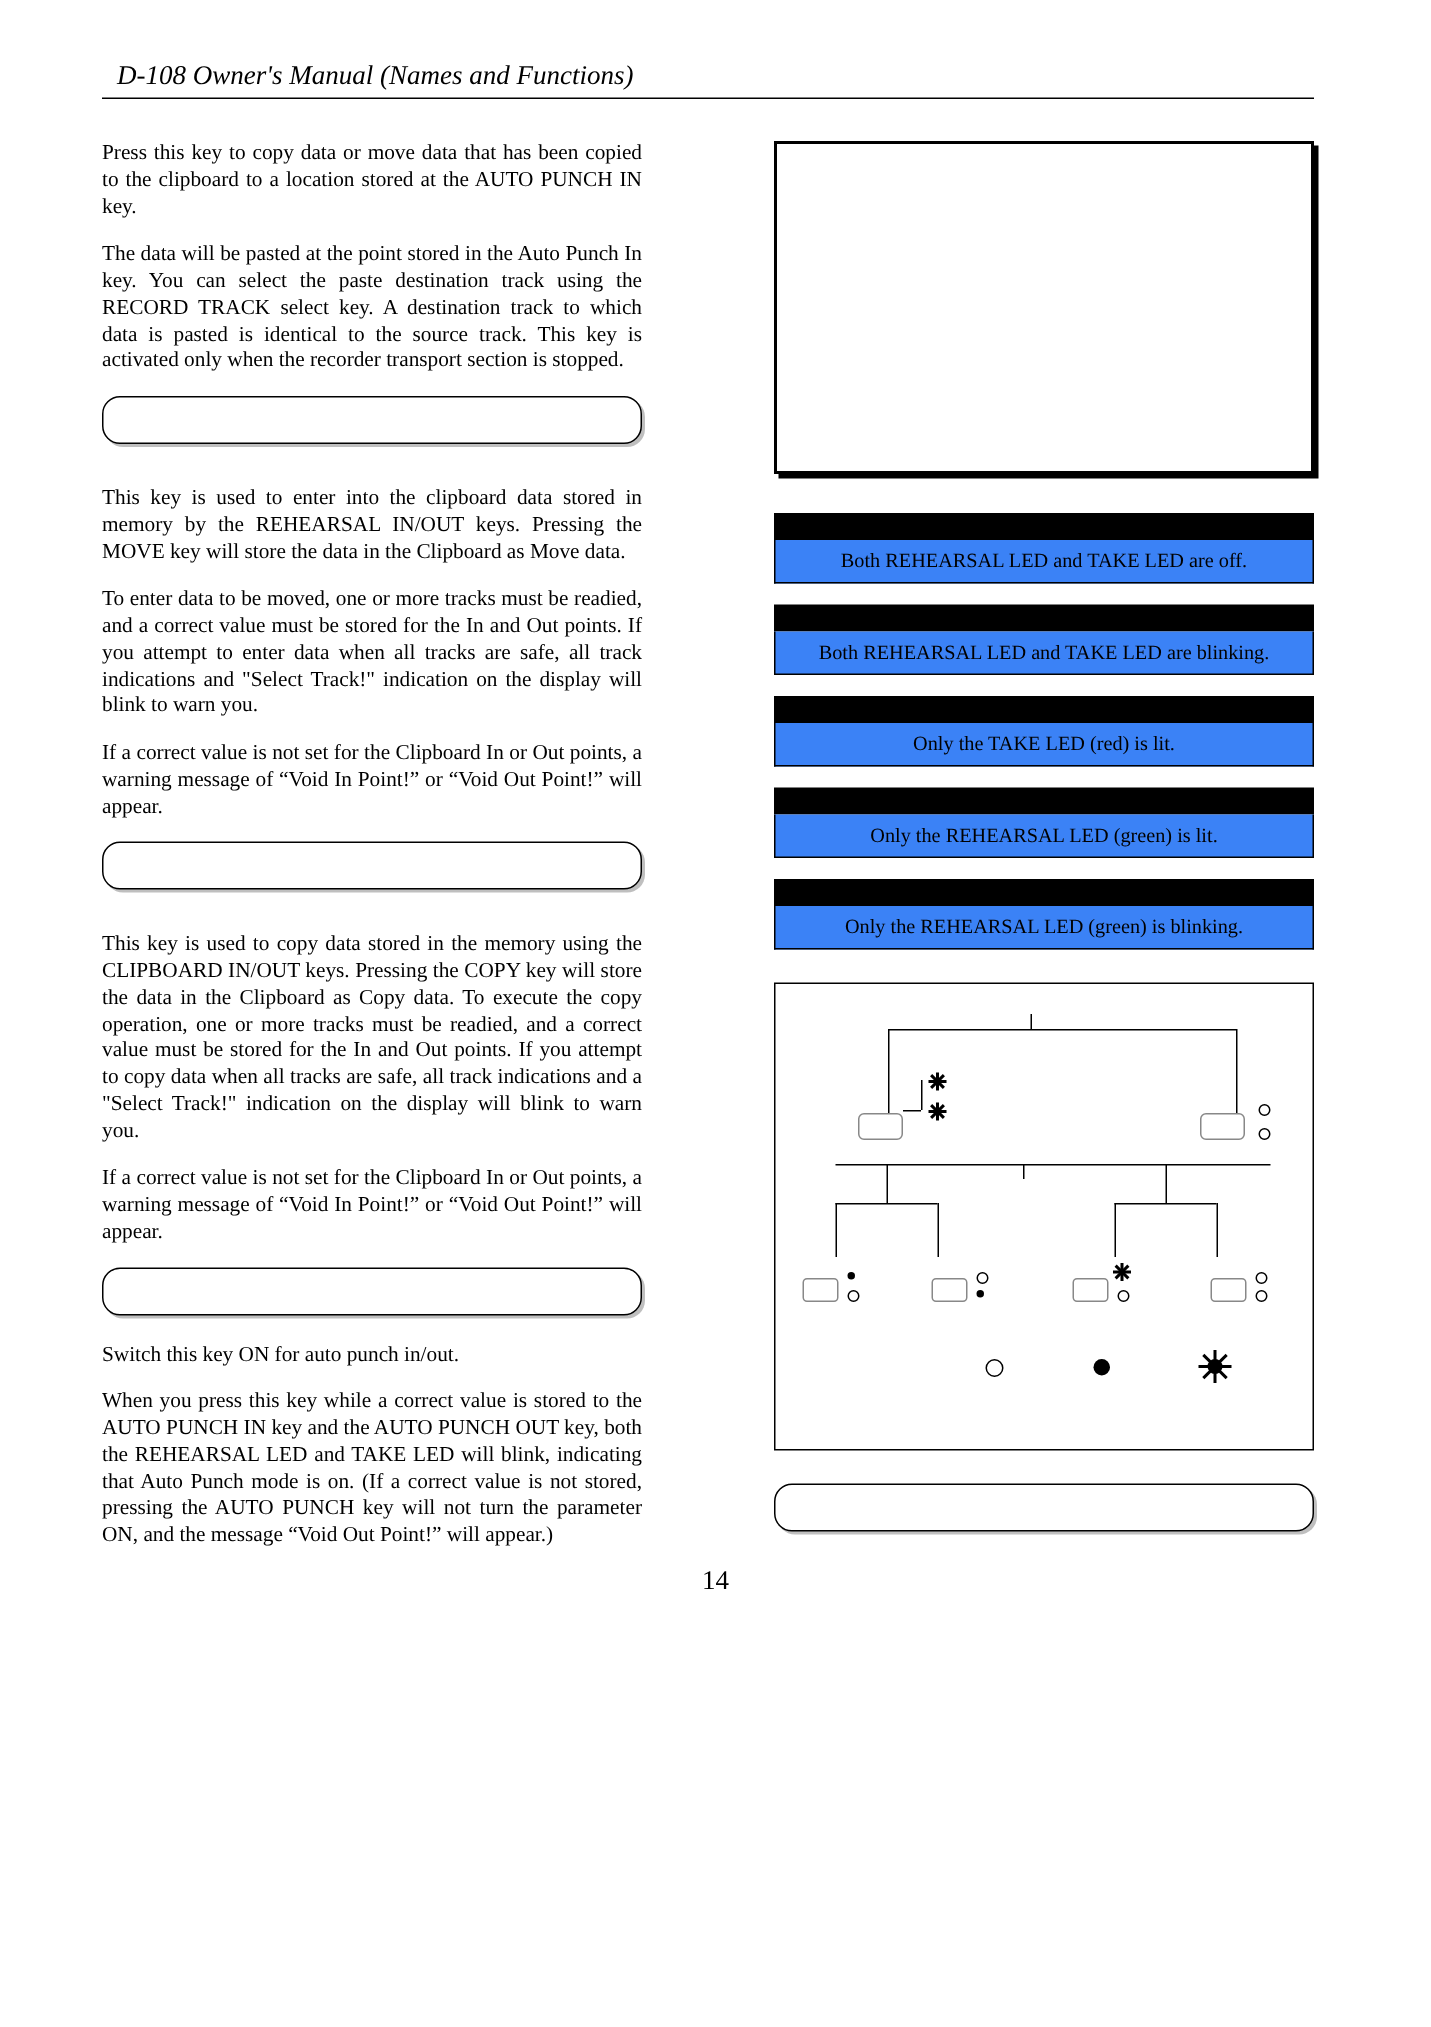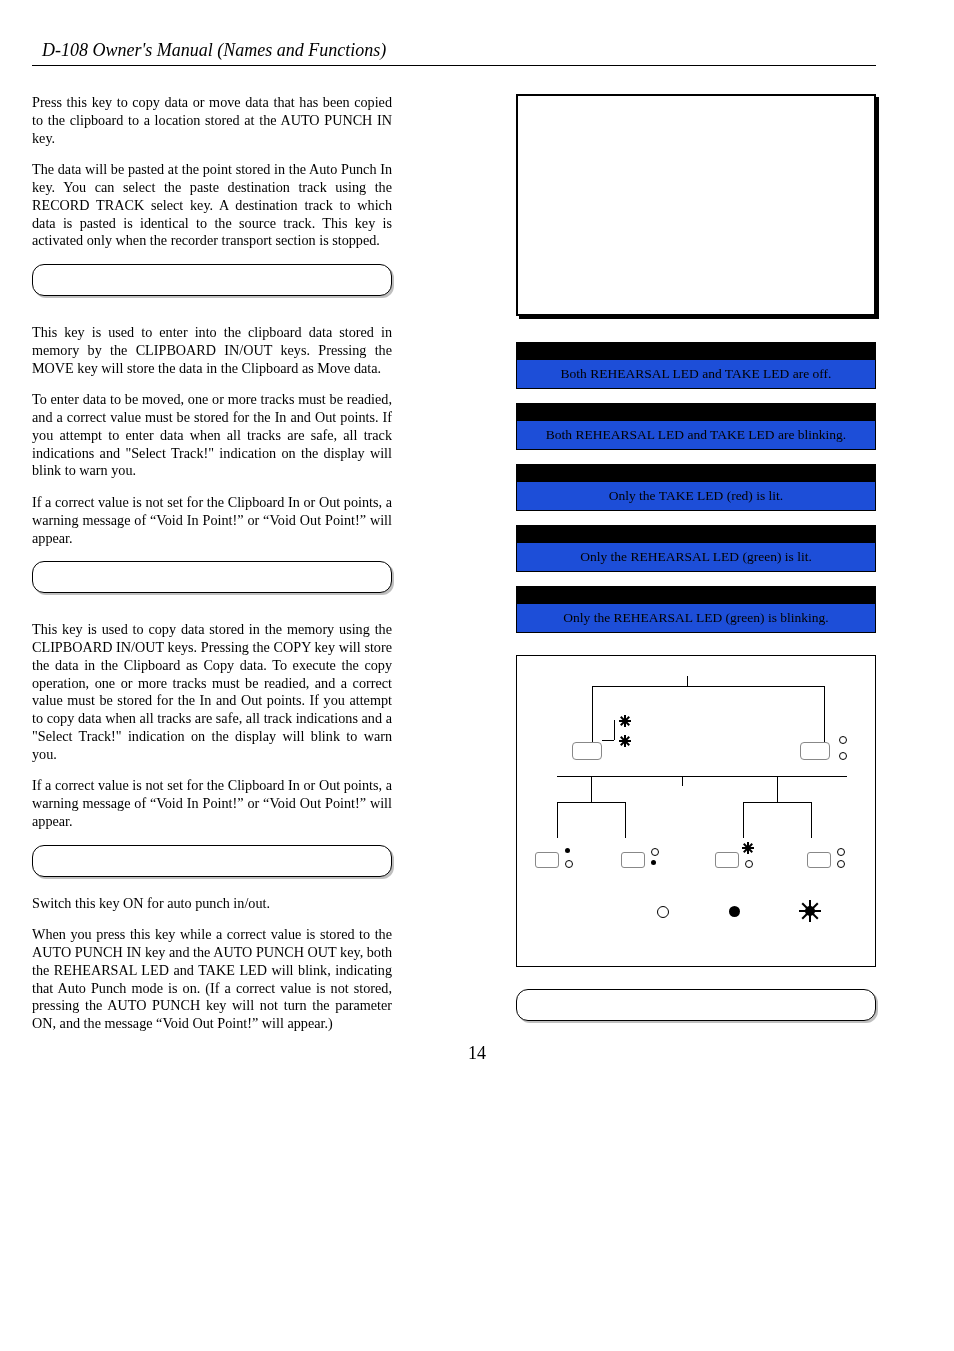--- a/index.html
+++ b/index.html
@@ -7,21 +7,21 @@
     padding: 0;
     background: #fff;
     font-family: Georgia, "Times New Roman", serif;
     color: #000;
   }
   .page {
     width: 954px;
     height: 1086px;
     position: relative;
     box-sizing: border-box;
-    padding: 40px 78px 0 32px;
+    padding: 40px 78px 0 68px;
   }
   .running-head {
     font-style: italic;
     font-size: 18px;
     margin: 0 0 4px 10px;
   }
   .head-rule {
     border: none;
     border-top: 1.5px solid #000;
     margin: 0 0 28px 0;
@@ -62,21 +62,21 @@
     background: #000;
     height: 18px;
     margin-top: 14px;
   }
   .status-cell {
     border: 1px solid #000;
     border-top: none;
     padding: 6px 8px;
     font-size: 13.5px;
     text-align: center;
-    background: #1d4ed8;
+    background: #3b82f6;
   }
   .status-block { margin-bottom: 8px; }
 
   
   .diagram {
     border: 1px solid #000;
     height: 310px;
     position: relative;
     margin-top: 22px;
     margin-bottom: 22px;
@@ -144,21 +144,21 @@
   <div class="running-head">D-108 Owner's Manual (Names and Functions)</div>
   <hr class="head-rule">
 
   <div class="columns">
 
     <div class="col-left">
       <p class="body">Press this key to copy data or move data that has been copied to the clipboard to a location stored at the AUTO PUNCH IN key.</p>
       <p class="body">The data will be pasted at the point stored in the Auto Punch In key.  You can select the paste destination track using the RECORD TRACK select key.  A destination track to which data is pasted is identical to the source track. This key is activated only when the recorder transport section is stopped.</p>
       <div class="callout"></div>
 
-      <p class="body">This key is used to enter into the clipboard data stored in memory by the CLIPBOARD IN/OUT keys.  Pressing the MOVE key will store the data in the Clipboard as Move data.</p>
+      <p class="body">This key is used to enter into the clipboard data stored in memory by the REHEARSAL IN/OUT keys.  Pressing the MOVE key will store the data in the Clipboard as Move data.</p>
       <p class="body">To enter data to be moved, one or more tracks must be readied, and a correct value must be stored for the In and Out points.  If you attempt to enter data when all tracks are safe, all track indications and "Select Track!" indication on the display will blink to warn you.</p>
       <p class="body">If a correct value is not set for the Clipboard In or Out points, a warning message of “Void In Point!” or “Void Out Point!” will appear.</p>
       <div class="callout"></div>
 
       <p class="body">This key is used to copy data stored in the memory using the CLIPBOARD IN/OUT keys.  Pressing the COPY key will store the data in the Clipboard as Copy data.  To execute the copy operation, one or more tracks must be readied, and a correct value must be stored for the In and Out points.  If you attempt to copy data when all tracks are safe, all track indications and a "Select Track!" indication on the display will blink to warn you.</p>
       <p class="body">If a correct value is not set for the Clipboard In or Out points, a warning message of “Void In Point!” or “Void Out Point!” will appear.</p>
       <div class="callout short"></div>
 
       <p class="body">Switch this key ON for auto punch in/out.</p>
       <p class="body">When you press this key while a correct value is stored to the AUTO PUNCH IN key and the AUTO PUNCH OUT key, both the REHEARSAL LED and TAKE LED will blink, indicating that Auto Punch mode is on. (If a correct value is not stored, pressing the AUTO PUNCH key will not turn the parameter ON, and the message “Void Out Point!” will appear.)</p>

